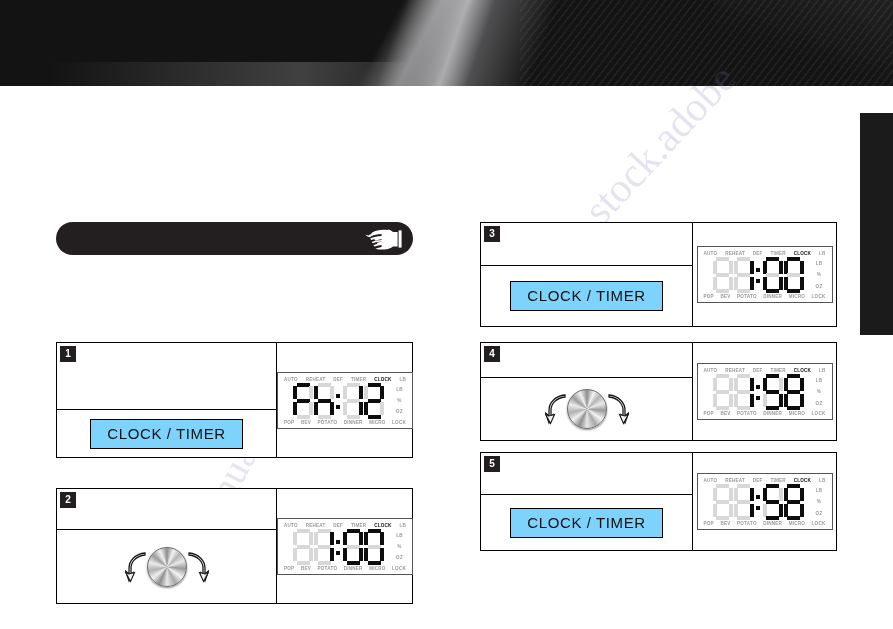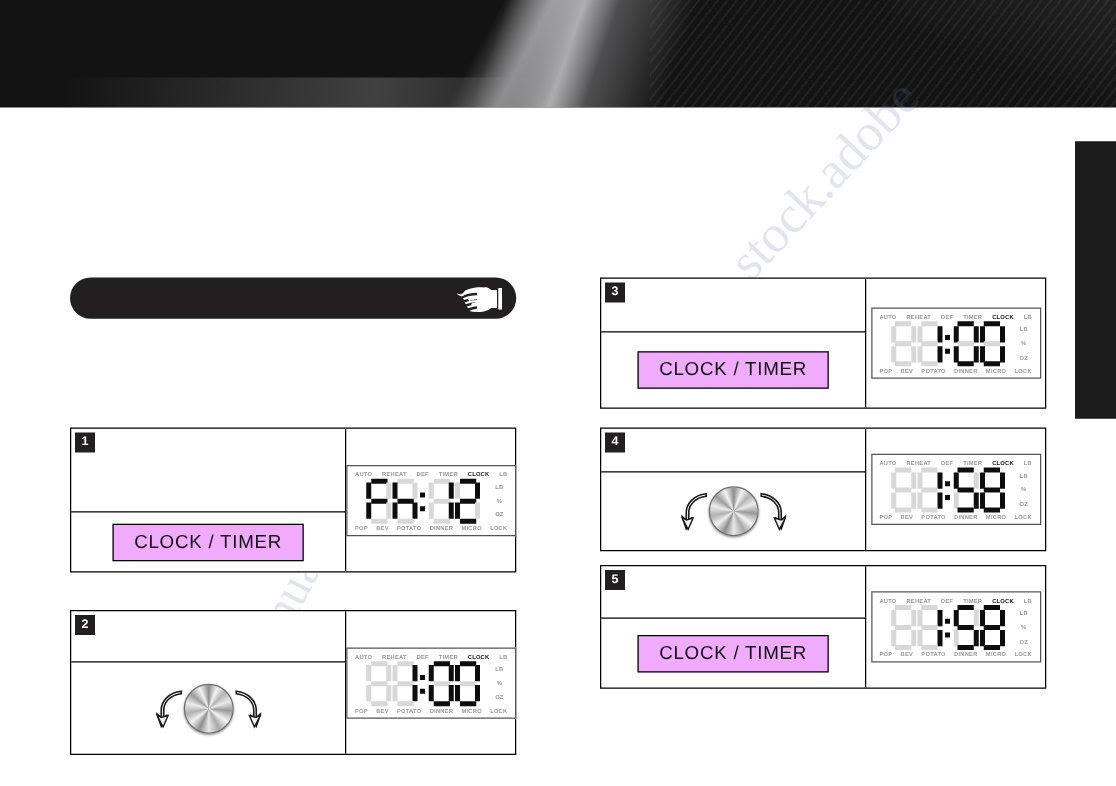--- a/index.html
+++ b/index.html
@@ -132,21 +132,21 @@
     line-height: 16px;
     text-align: center;
   }
 
   .btn-label {
     border: 1.5px solid #000;
     padding: 5px 16px 6px 16px;
     font-size: 15px;
     letter-spacing: 0.6px;
     color: #111;
-    background: #f0abfc;
+    background: #7dd3fc;
     white-space: nowrap;
   }
 
   
   .knob-wrap {
     position: relative;
     width: 92px; height: 52px;
     display: flex; align-items: center; justify-content: center;
   }
   .knob {

